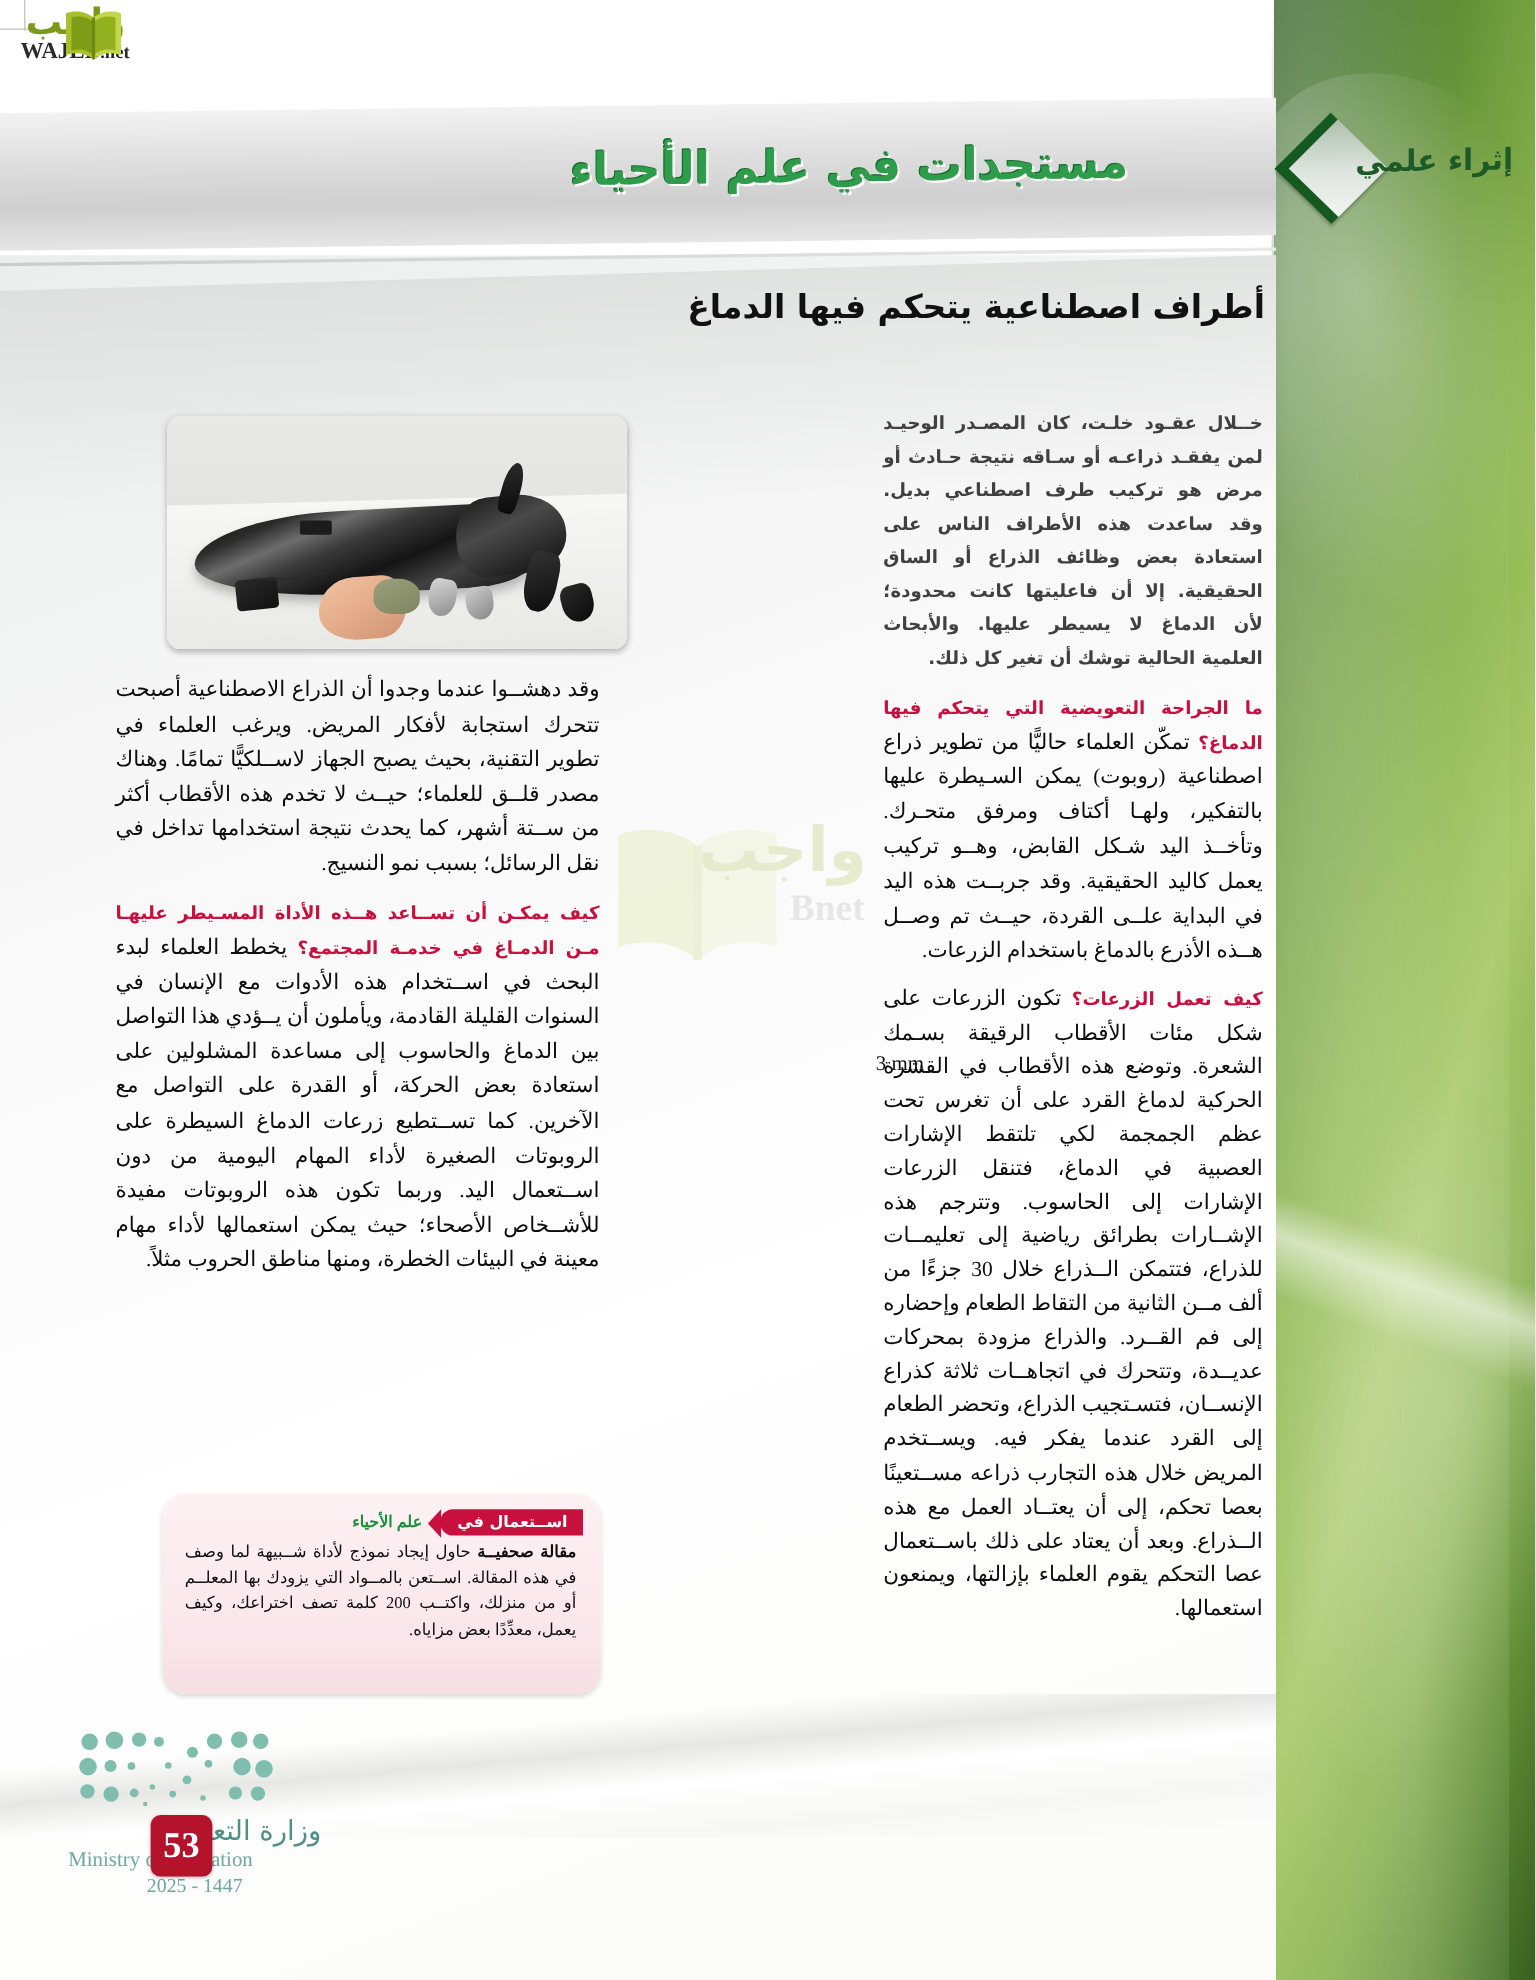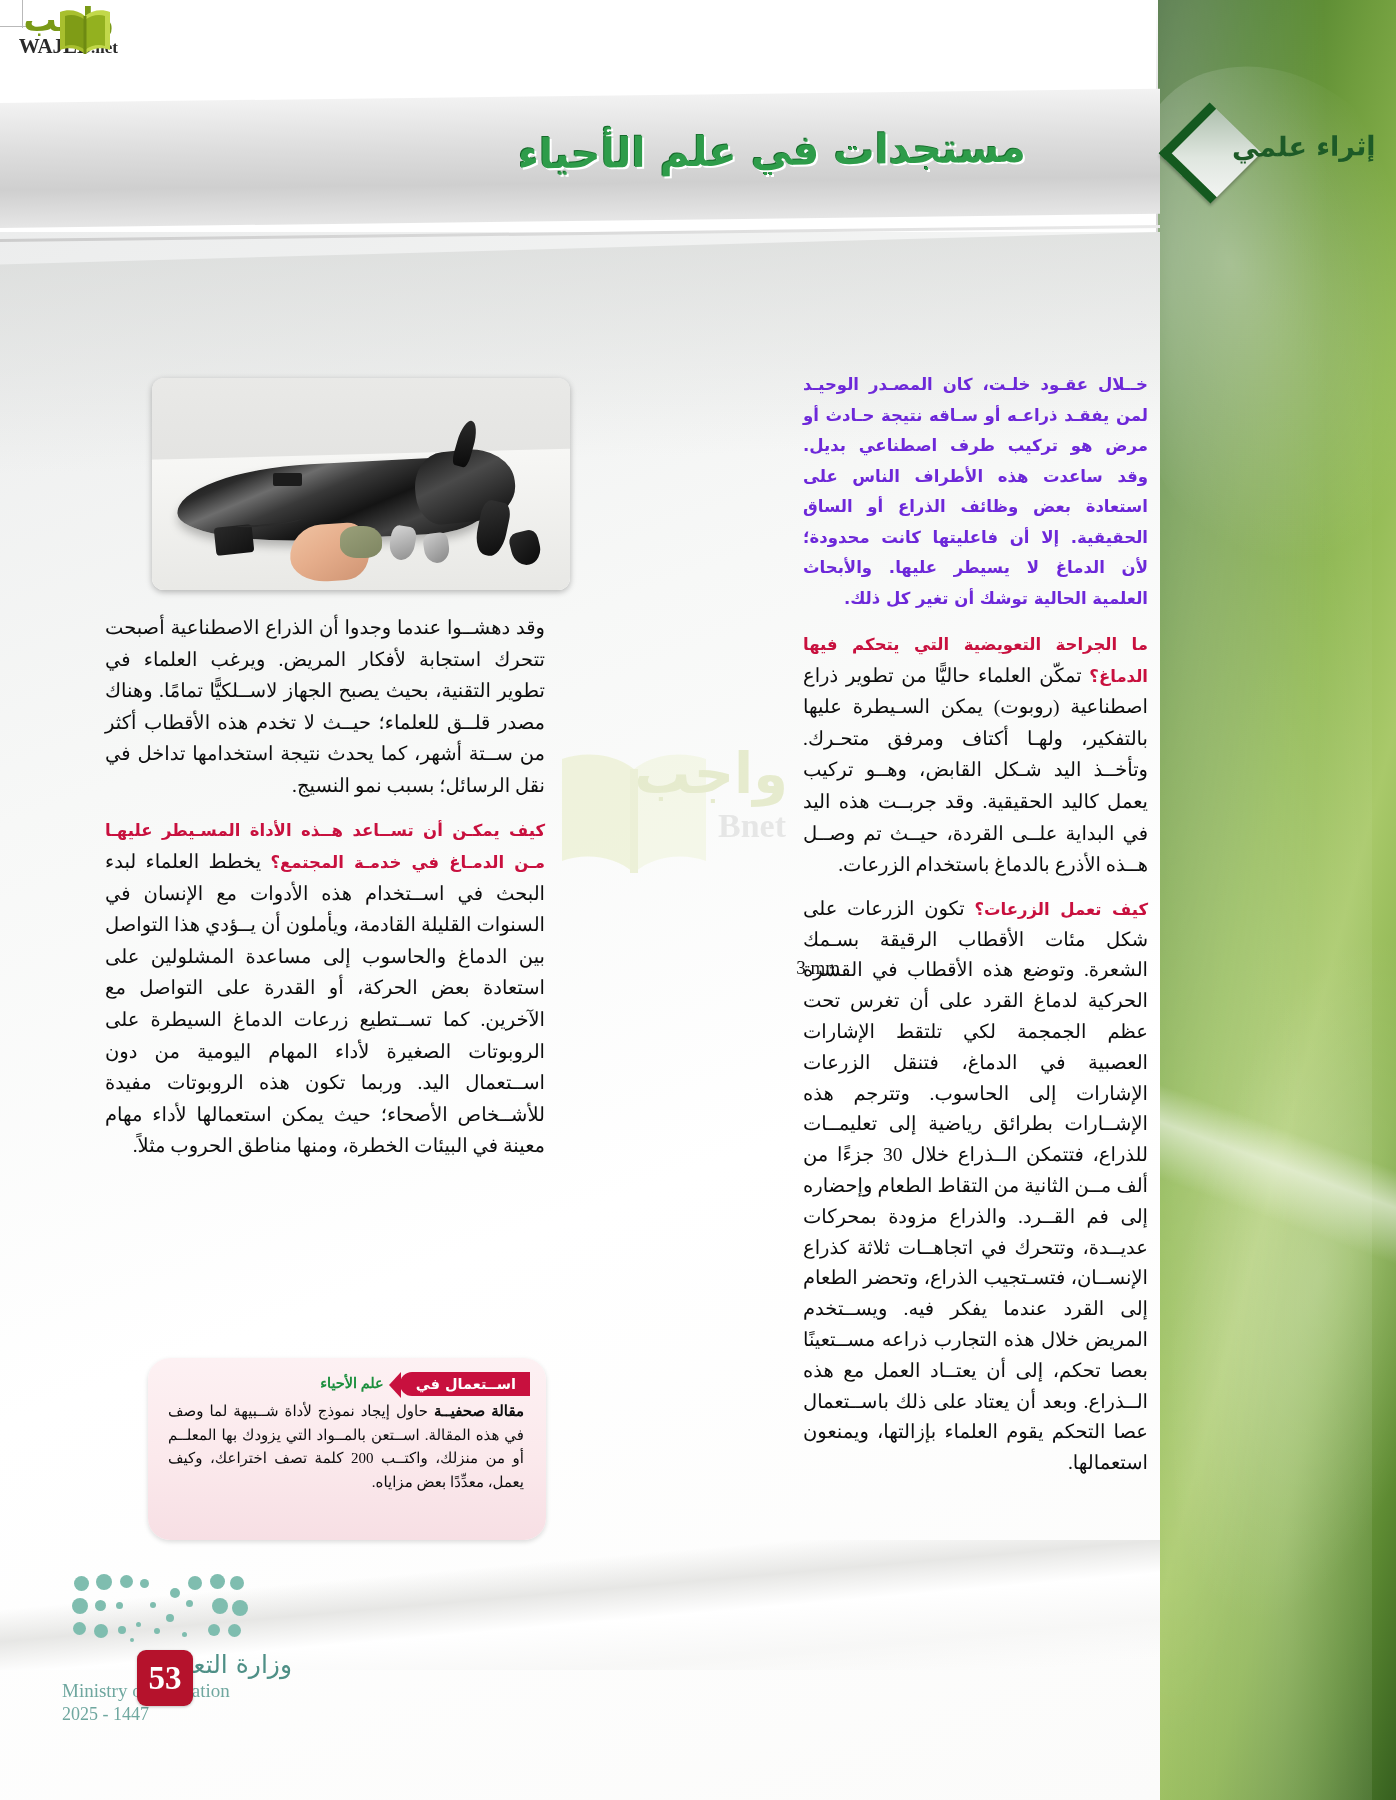--- a/index.html
+++ b/index.html
@@ -159,21 +159,21 @@
   }
   .col-left {
     position: absolute; left: 105px; top: 612px;
     width: 440px;
     direction: rtl; text-align: justify;
   }
 
   .lead {
     font-family: "DejaVu Sans", sans-serif;
     font-size: 16.5px; font-weight: bold;
-    color: #6d28d9;
+    color: #404040;
     line-height: 1.85;
     text-align: justify;
     margin-bottom: 14px;
   }
   .heading-q {
     font-family: "DejaVu Sans", sans-serif;
     font-size: 16.5px; font-weight: bold;
     color: #c8103e;
     display: inline;
   }
@@ -326,21 +326,21 @@
   .min-ar {
     font-family: "DejaVu Sans", sans-serif;
     font-size: 25px; color: #4e8f86; letter-spacing: 1px; font-weight: normal;
   }
   .min-en {
     font-family: "Liberation Serif", serif;
     font-size: 19px; color: #6fa79f; direction: ltr; margin-top: 1px;
   }
   .min-year {
     font-family: "Liberation Serif", serif;
-    font-size: 18px; color: #6fa79f; direction: ltr; margin-top: 2px;
+    font-size: 18px; color: #6fa79f; direction: ltr; margin-top: 2px; text-align: center;
   }
   .page-num {
     position: absolute; left: 137px; top: 1650px;
     width: 56px; height: 56px;
     background: #b5122c;
     border-radius: 9px;
     color: #ffffff;
     font-family: "Liberation Serif", serif;
     font-size: 33px; font-weight: bold;
     display: flex; align-items: center; justify-content: center;
@@ -379,20 +379,21 @@
     </svg>
   </div>
 
   <div class="header-band"></div>
   <div class="header-rule"></div>
 
   <div class="header-diamond"></div>
   <div class="header-title">مستجدات في علم الأحياء</div>
   <div class="header-kicker">إثراء علمي</div>
 
+  <div class="article-title">أطراف اصطناعية يتحكم فيها الدماغ</div>
 
   <div class="photo">
     <div class="wall"></div>
     <div class="table"></div>
     <div class="arm"></div>
     <div class="arm-hand"></div>
     <div class="arm-thumb"></div>
     <div class="arm-cuff"></div>
     <div class="dev-black"></div>
     <div class="cable"></div>

